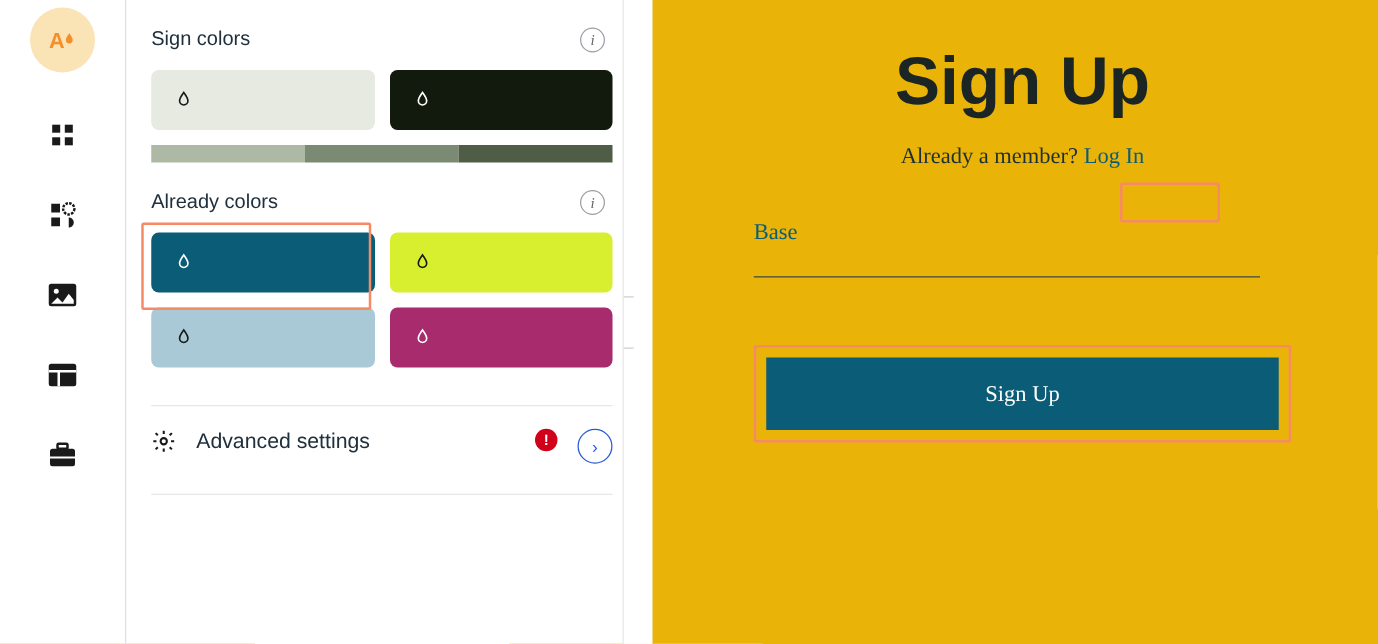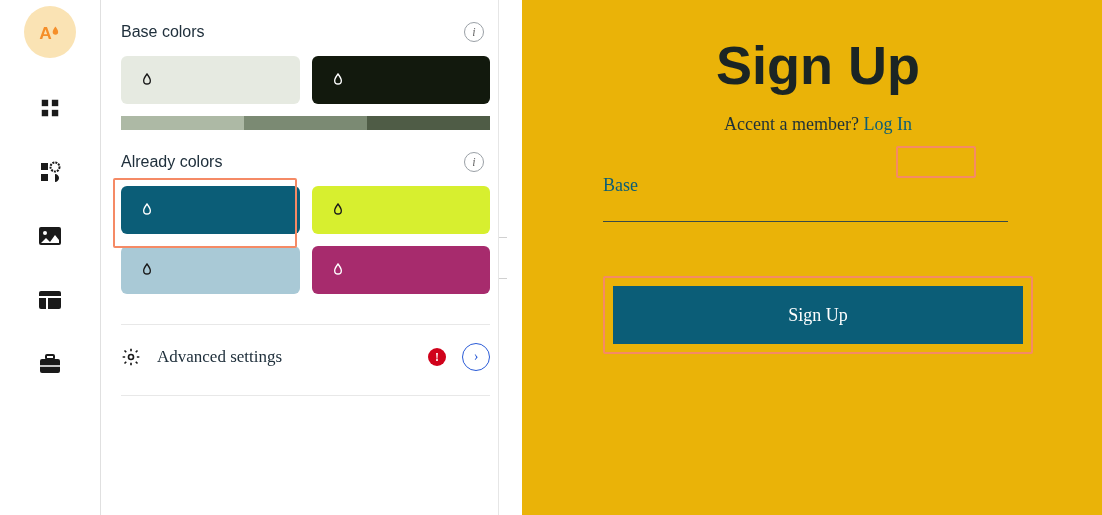--- a/index.html
+++ b/index.html
@@ -90,21 +90,21 @@
 }
 .swatch.teal { background:#0b5d77; }
 .swatch.teal svg { stroke:#fff;fill:none; }
 .swatch.lime { background:#d7ef2f; }
 .swatch.lime svg { stroke:#1a1a1a;fill:none; }
 .swatch.lblue { background:#a9c9d6; }
 .swatch.lblue svg { stroke:#1a1a1a;fill:none; }
 .swatch.magenta { background:#a72b6d; }
 .swatch.magenta svg { stroke:#fff;fill:none; }
 .divider { border:none;border-top:1px solid #e8e8e8;margin:30px 0 18px; }
-.advanced-row { display:flex; align-items:center; gap:16px;font-family:Liberation Serif, serif; }
+.advanced-row { display:flex; align-items:flex-start; gap:16px; }
 .advanced-row .gear { width:20px;height:20px;color:#1a1a1a; }
 .advanced-row .label { font-size:17px; color:#20303c; flex:1; }
 .advanced-row .alert {
   width:18px;height:18px;border-radius:50%;background:#d0021b;color:#fff;
   display:flex;align-items:center;justify-content:center;font-size:12px;font-weight:700;
 }
 .advanced-row .arrow {
   width:28px;height:28px;border-radius:50%;border:1px solid #2a5bd7;
   color:#2a5bd7;display:flex;align-items:center;justify-content:center;
   cursor:pointer;font-size:14px;
@@ -199,21 +199,21 @@
         <rect x="2" y="6" width="20" height="14" rx="2" fill="#1a1a1a"></rect>
         <rect x="8" y="2" width="8" height="4" rx="1" fill="none" stroke="#1a1a1a" stroke-width="2"></rect>
         <line x1="2" y1="13" x2="22" y2="13" stroke="#fff" stroke-width="1.5"></line>
       </svg>
   </div>
 </div>
 
 <div class="panel">
 
   <div class="section-header">
-    <span>Base colors</span>
+    <span>Sign colors</span>
     <span class="info-icon">i</span>
   </div>
 
   <div class="swatch-row">
     <div class="swatch light">
       <svg viewBox="0 0 24 24">
           <path d="M12 3c3 4 5 7 5 10a5 5 0 01-10 0c0-3 2-6 5-10z" stroke-width="2"></path>
         </svg>
     </div>
     <div class="swatch dark">
@@ -277,21 +277,21 @@
   </div>
 
   <hr class="divider" style="margin-top:24px">
 </div>
 
 <div class="gutter"></div>
 
 <div class="preview">
   <div class="title">Sign Up</div>
   <div class="subtitle">
-    <span>Accent a member? </span><a class="login-link">Log In</a>
+    <span>Already a member? </span><a class="login-link">Log In</a>
   </div>
   <div class="login-highlight"></div>
 
   <div class="form">
     <div class="f1">
       <div class="field-label">Base</div>
       <input class="field" style="">
     </div>
   </div>
 

